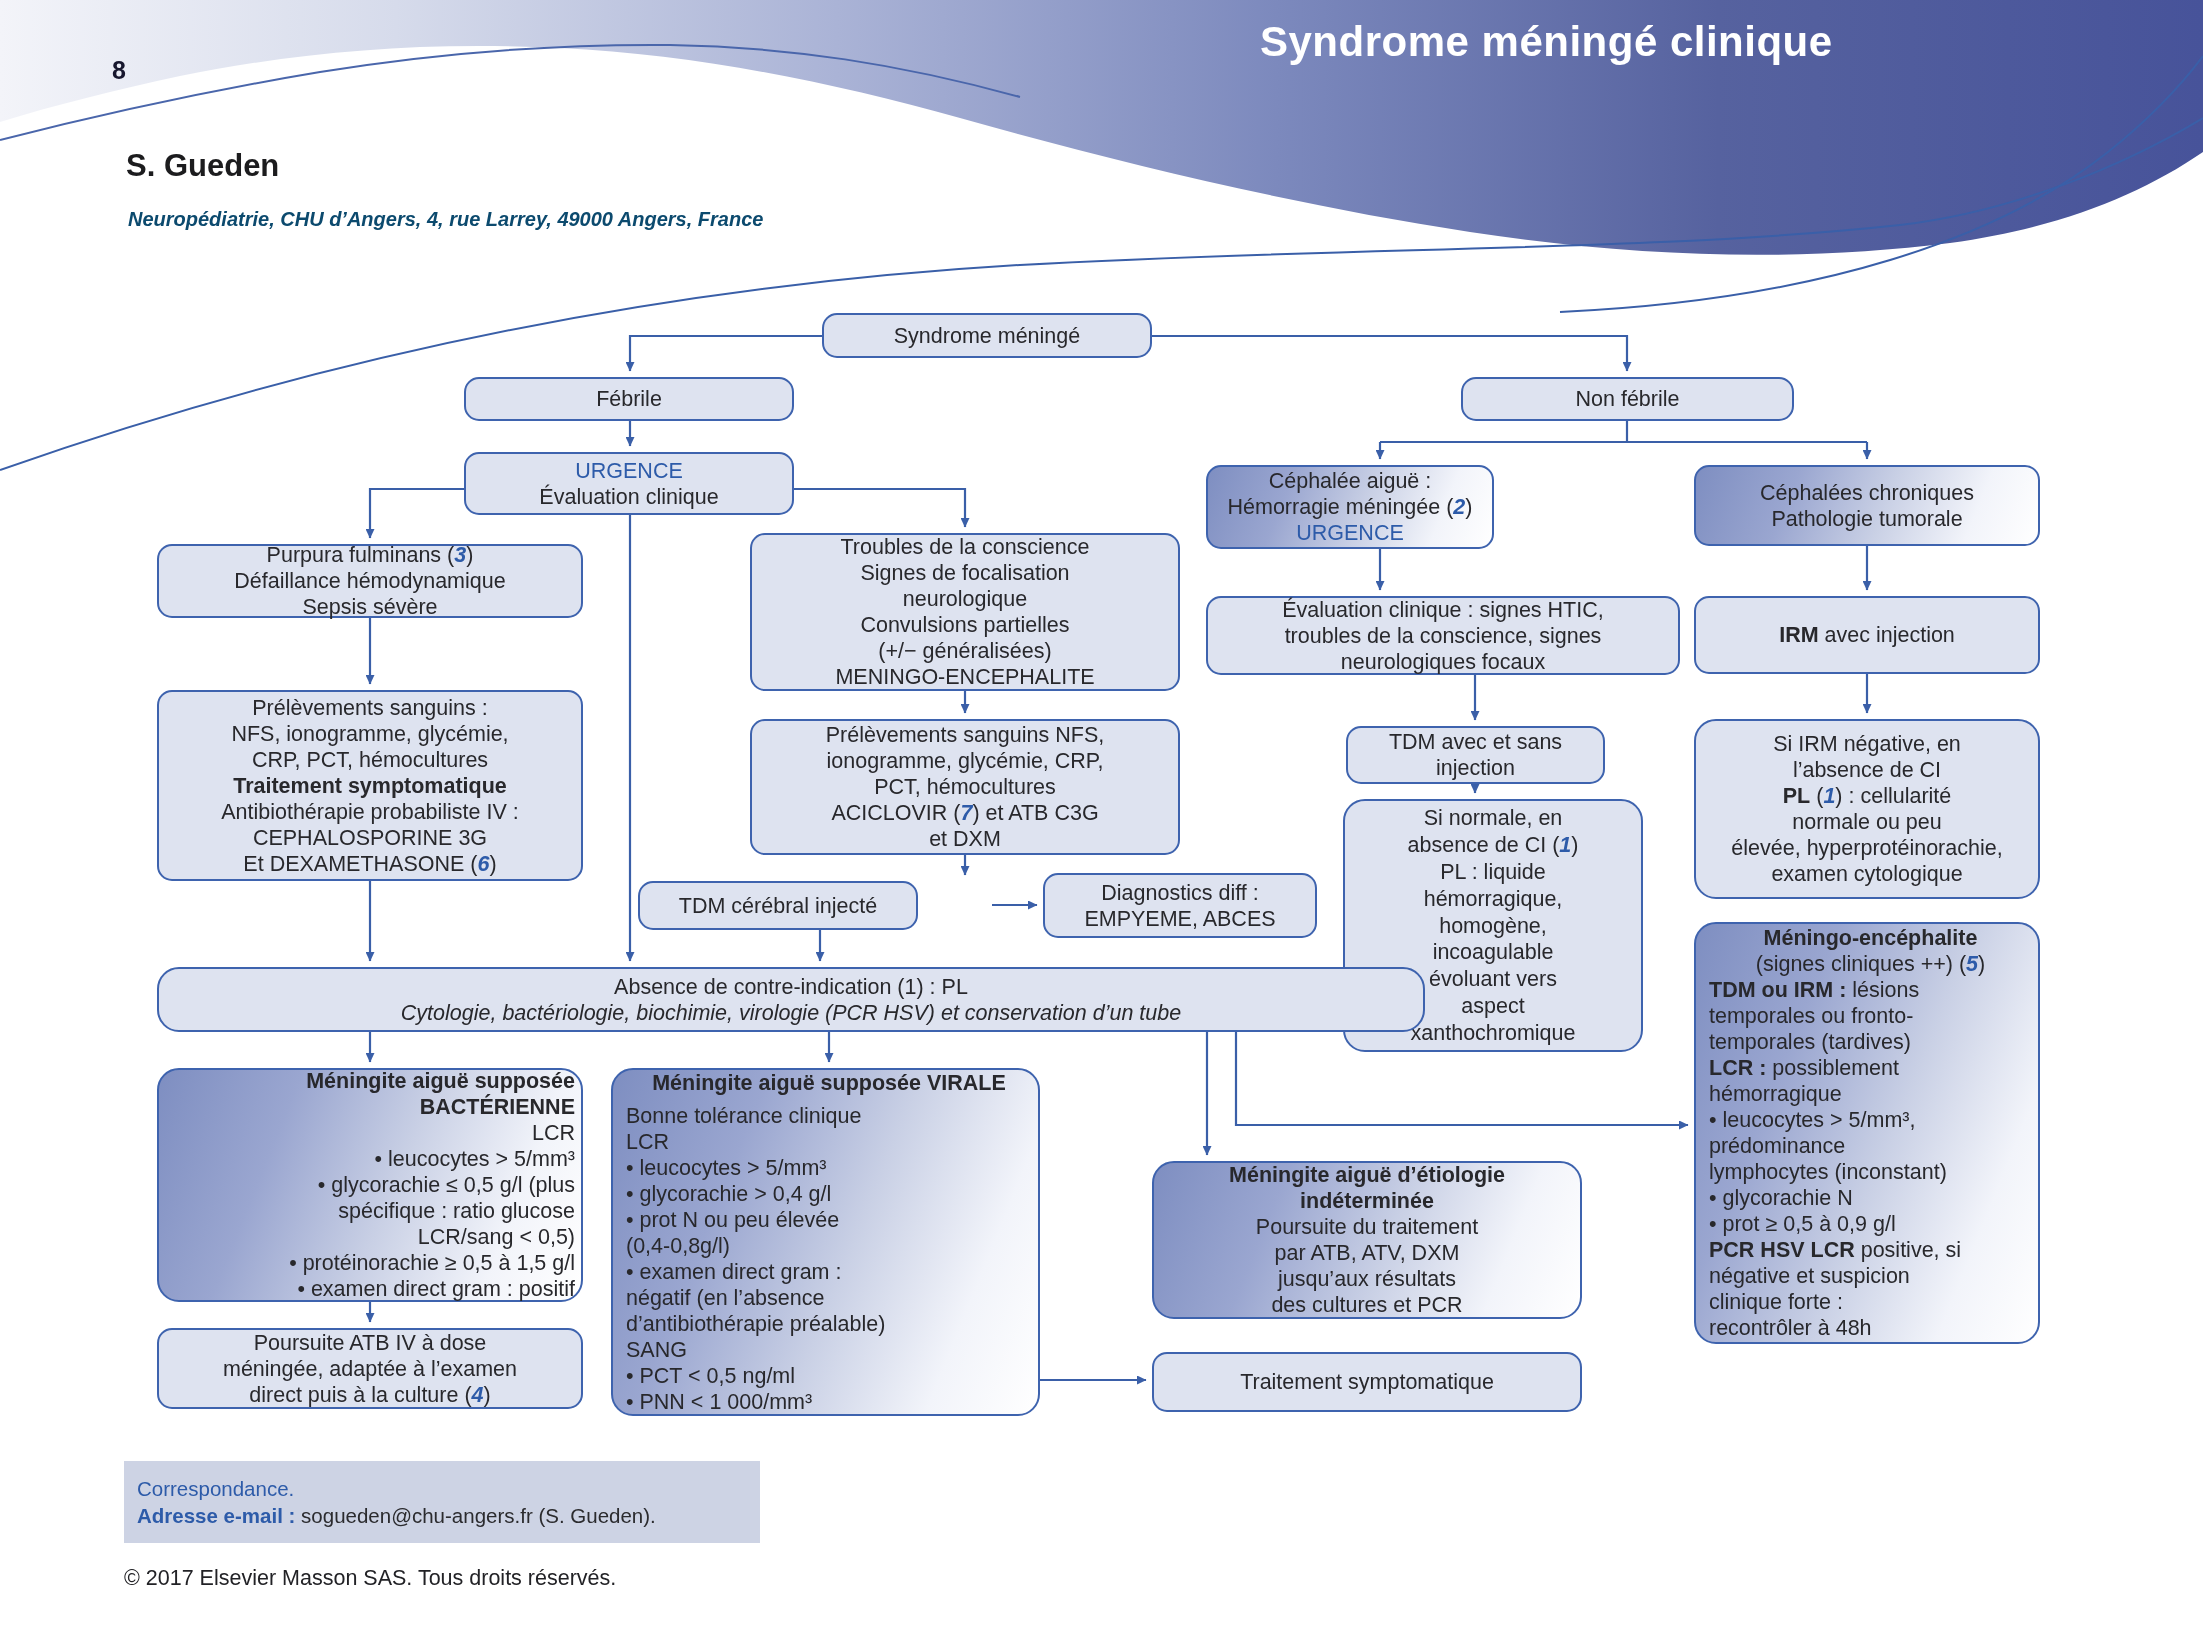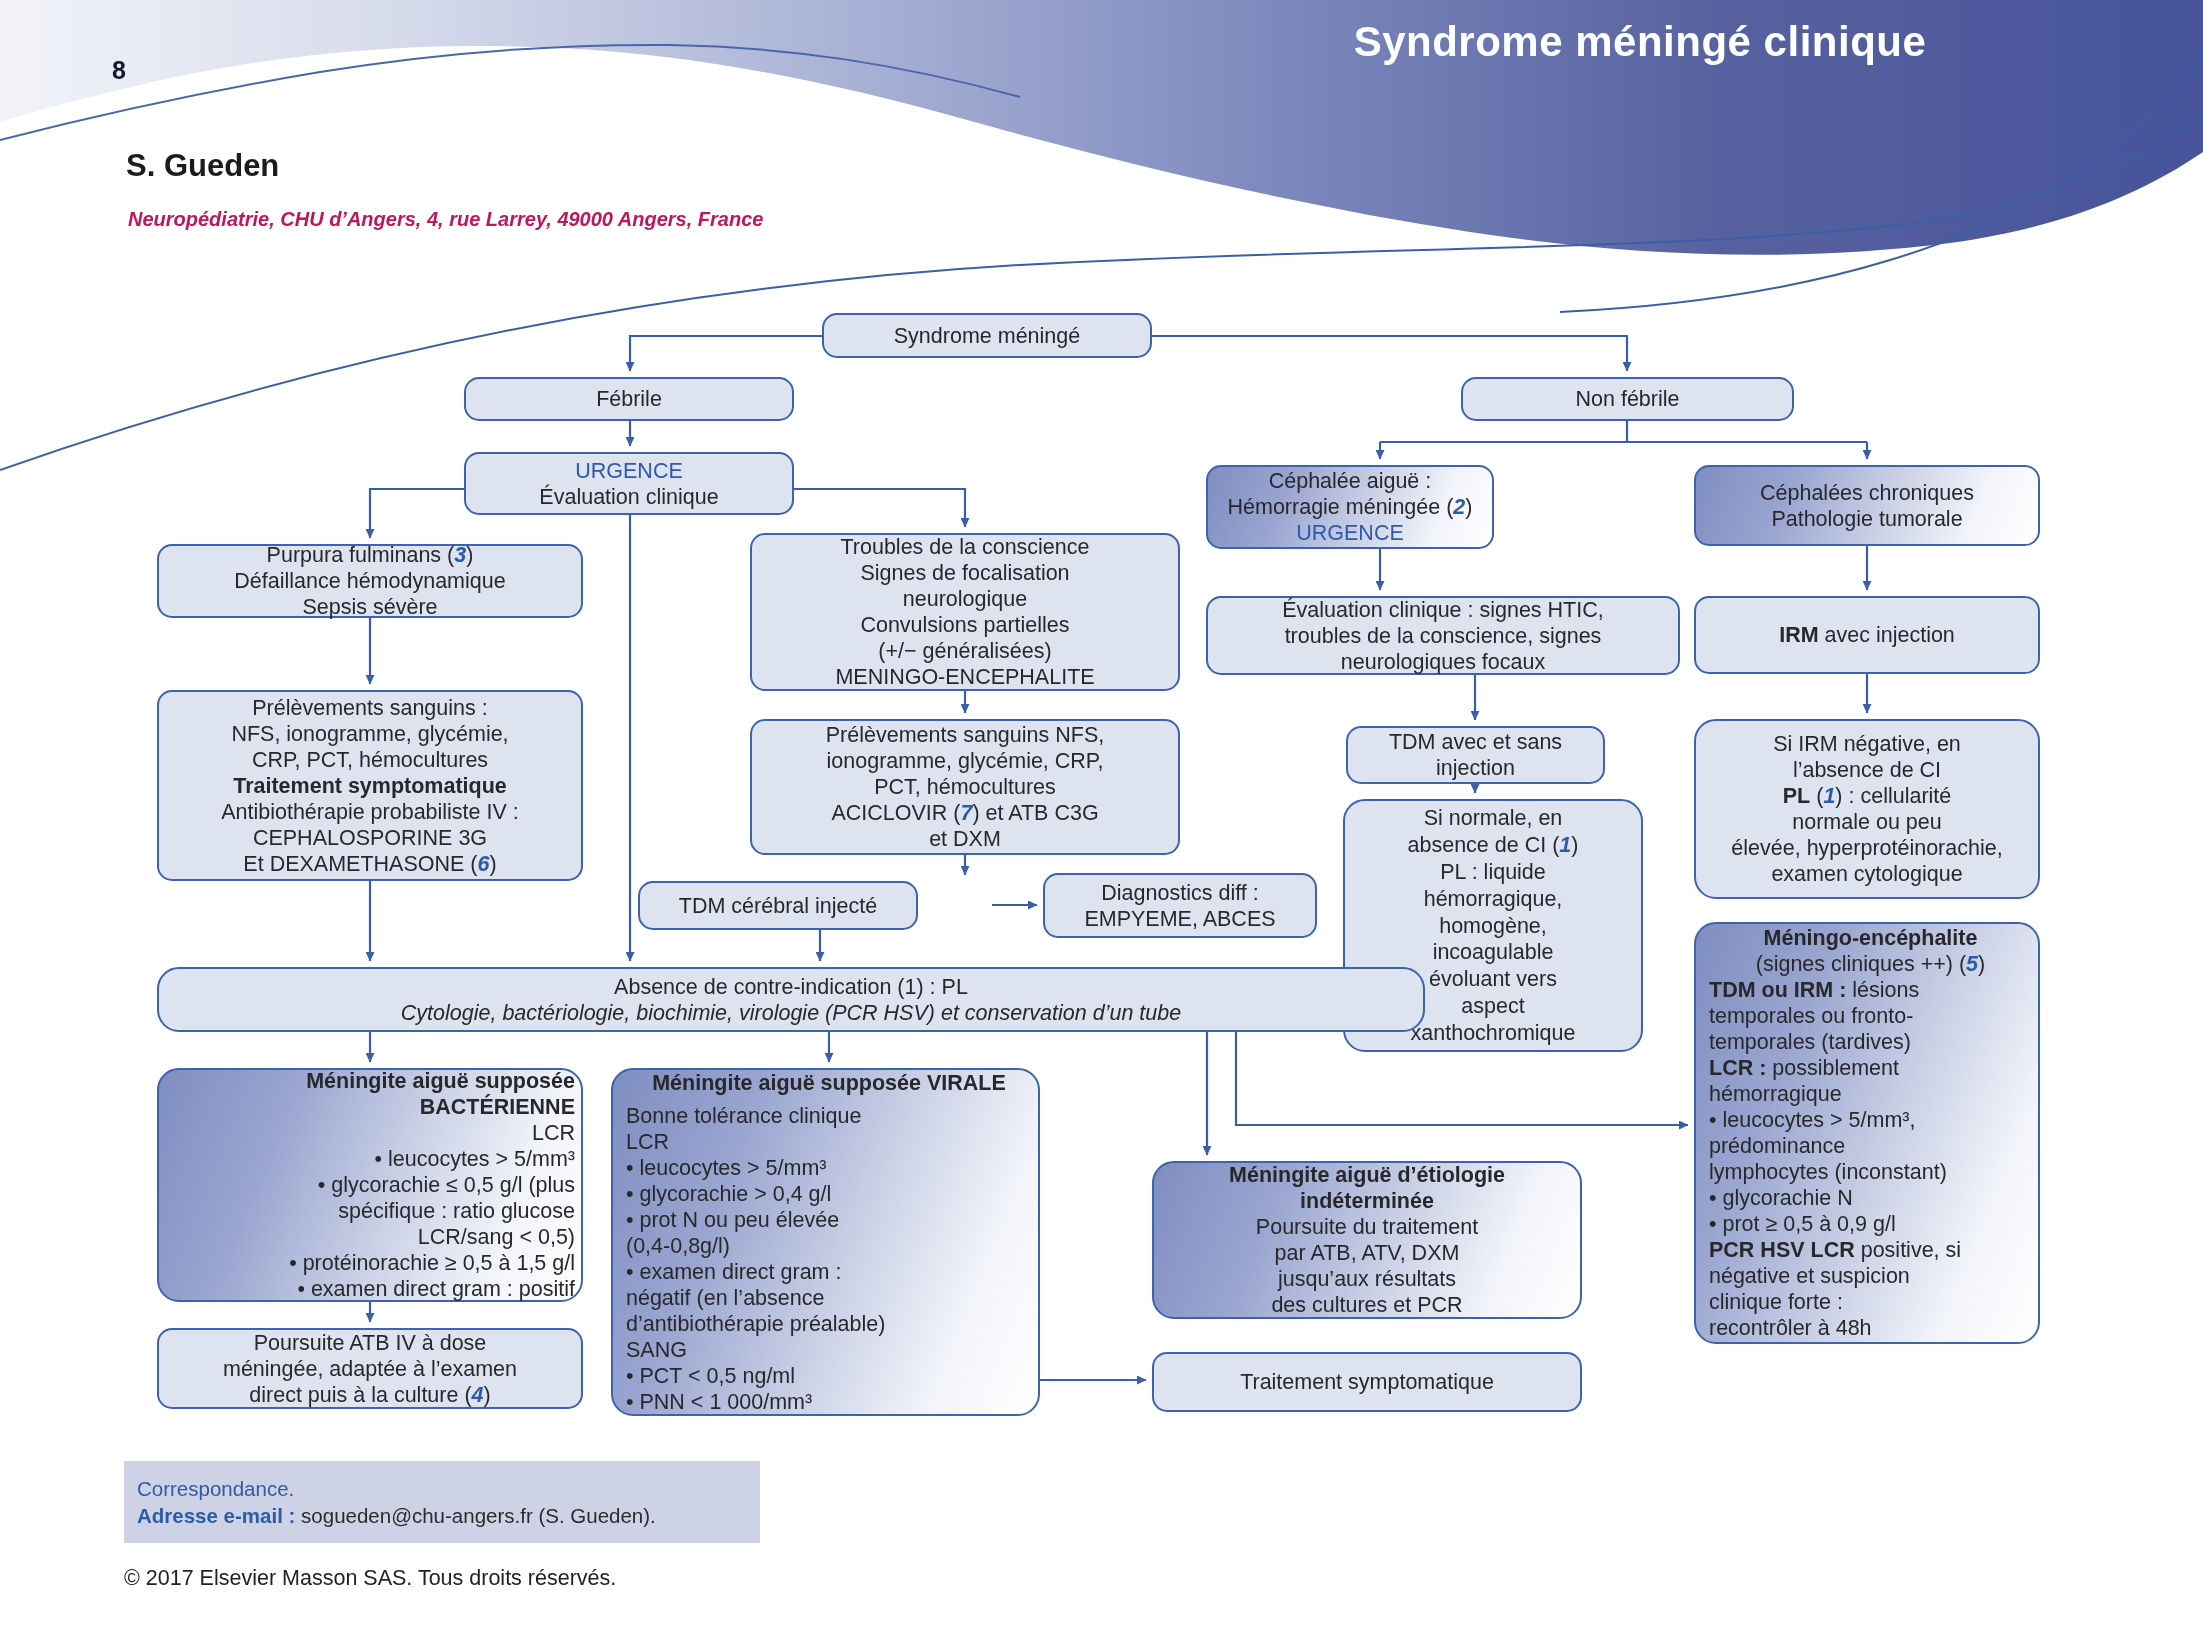--- a/index.html
+++ b/index.html
@@ -1,24 +1,24 @@
 <!DOCTYPE html>
 <html><head>
 <meta charset="utf-8">
 <style>
   html,body{margin:0;padding:0;background:#ffffff;}
   body{font-family:"Liberation Sans","DejaVu Sans",sans-serif;}
   .page{position:relative;width:2203px;height:1652px;background:#ffffff;overflow:hidden;}
   svg.decor{position:absolute;left:0;top:0;z-index:0;}
   svg.conn{position:absolute;left:0;top:0;z-index:1;}
-  .page-title{position:absolute;left:1260px;top:18px;width:760px;text-align:center;
+  .page-title{position:absolute;left:1260px;top:18px;width:760px;text-align:left;
     font-size:42px;font-weight:bold;color:#ffffff;z-index:2;letter-spacing:0.5px;}
   .page-number{position:absolute;left:112px;top:56px;font-size:25px;font-weight:bold;color:#17172e;z-index:2;}
   .author{position:absolute;left:126px;top:148px;font-size:31px;font-weight:bold;color:#1c1c1e;z-index:2;}
-  .affiliation{position:absolute;left:128px;top:208px;font-size:20px;font-style:italic;font-weight:bold;color:#be185d;z-index:2;}
+  .affiliation{position:absolute;left:128px;top:208px;font-size:20px;font-style:italic;font-weight:bold;color:#0c4a6e;z-index:2;}
   .node{position:absolute;z-index:2;box-sizing:border-box;border:2px solid #3e63ae;border-radius:15px;
     background:#dee3f0;color:#28282c;display:flex;flex-direction:column;justify-content:center;
     padding:4px 10px;font-size:21.5px;}
   .node.grad{background:linear-gradient(112deg,#7e8ec1 0%,#9aa6d0 28%,#c9d0e5 55%,#f2f4fa 80%,#ffffff 100%);}
   .node.pad-l{padding-left:13px;padding-right:6px;}
   .node.r20{border-radius:22px;}
   .ln{line-height:26px;white-space:nowrap;}
   .ln.c{text-align:center;}
   .ln.l{text-align:left;}
   .mb6{margin-bottom:7px;}

